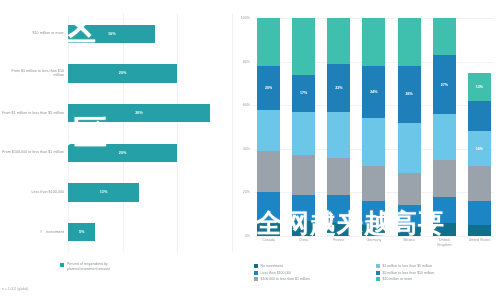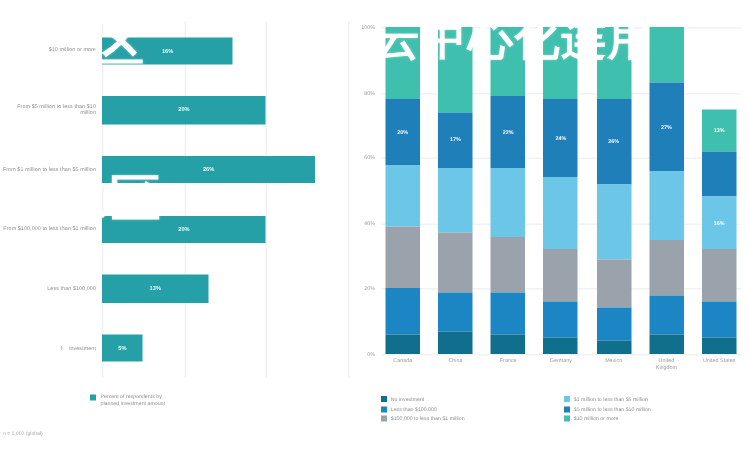--- a/index.html
+++ b/index.html
@@ -264,16 +264,16 @@
           <span class="rc-li-sw" style="background: rgb(63, 191, 174);"></span>
           <span class="rc-li-tx">$10 million or more</span>
         </div>
       </div>
   </div>
 
   <div class="overlay" id="overlay">
       <div class="ov ov-l1">区</div>
       <div class="ov ov-l2">水区</div>
       <div class="ov ov-l3">分</div>
-      <div class="ov ov-r1">云中心化连用</div>
+      <div class="ov ov-r3">全网越来越高要</div>
     </div>
 
 </div>
 
 </body></html>

